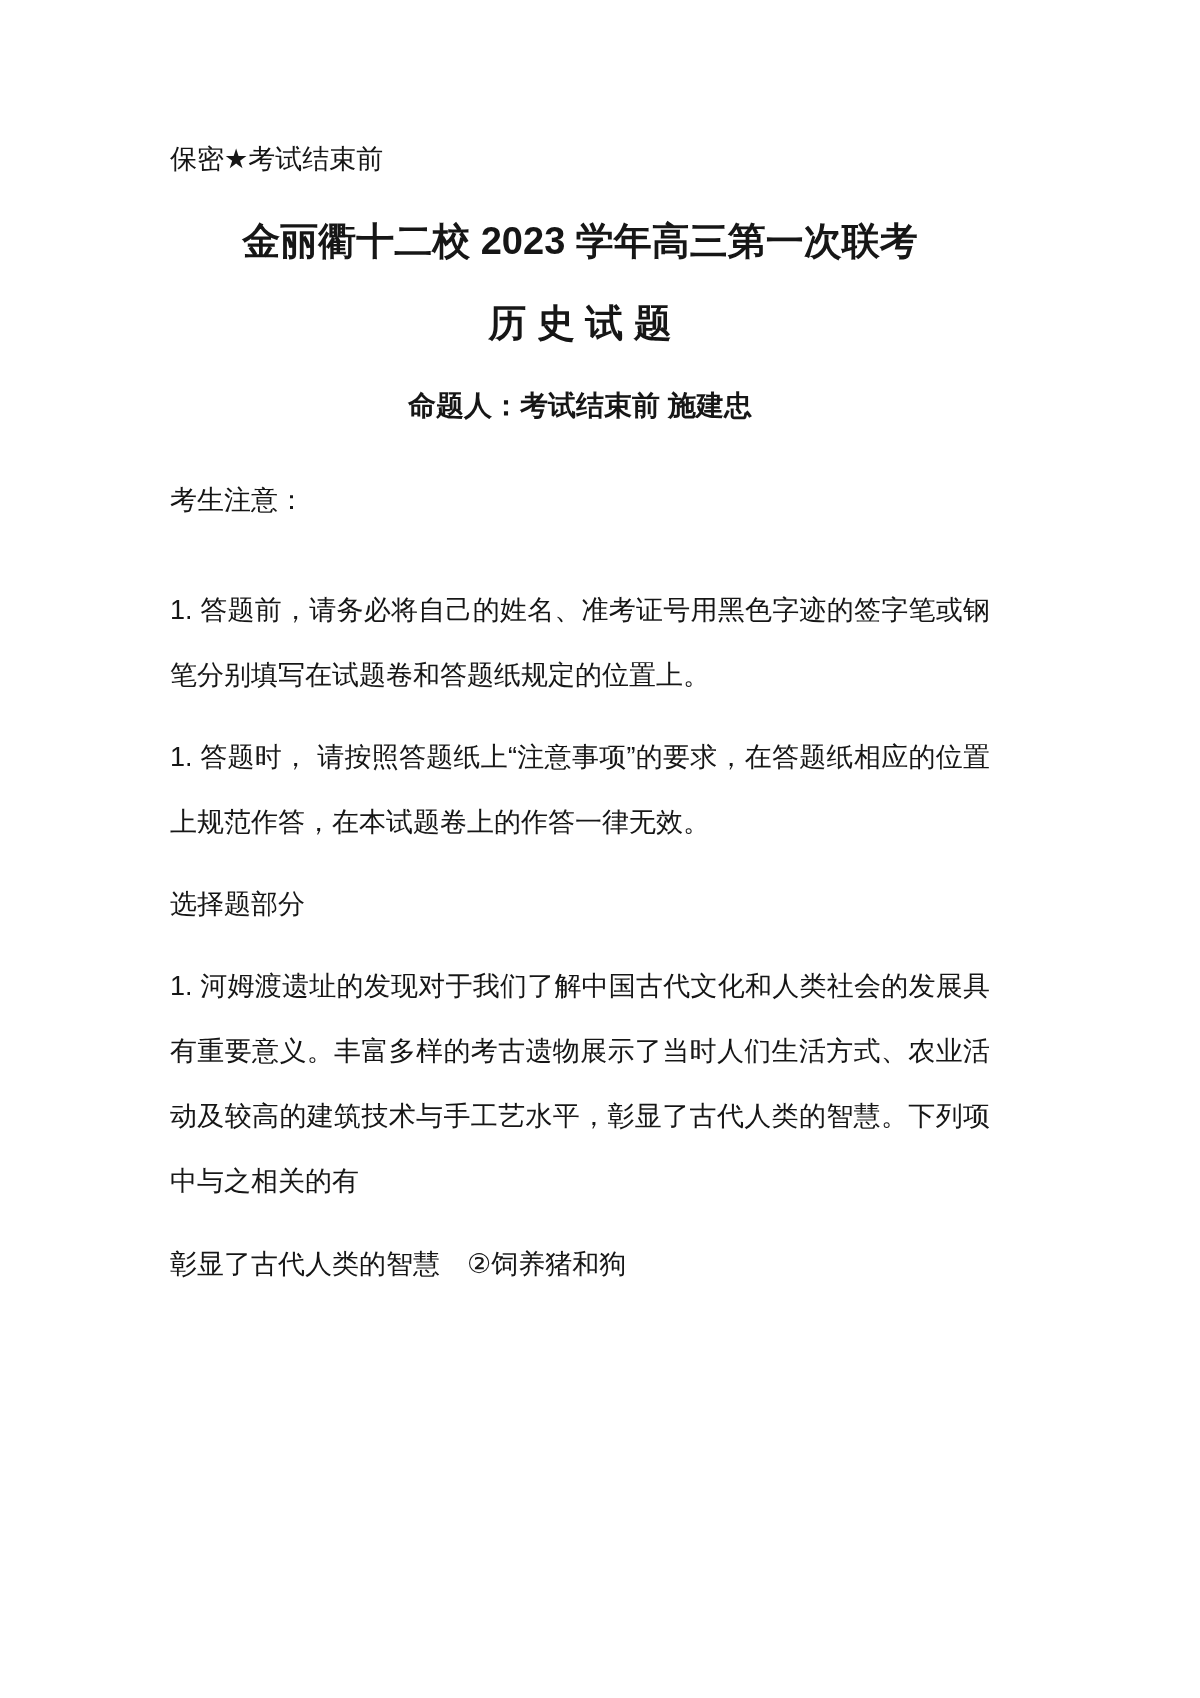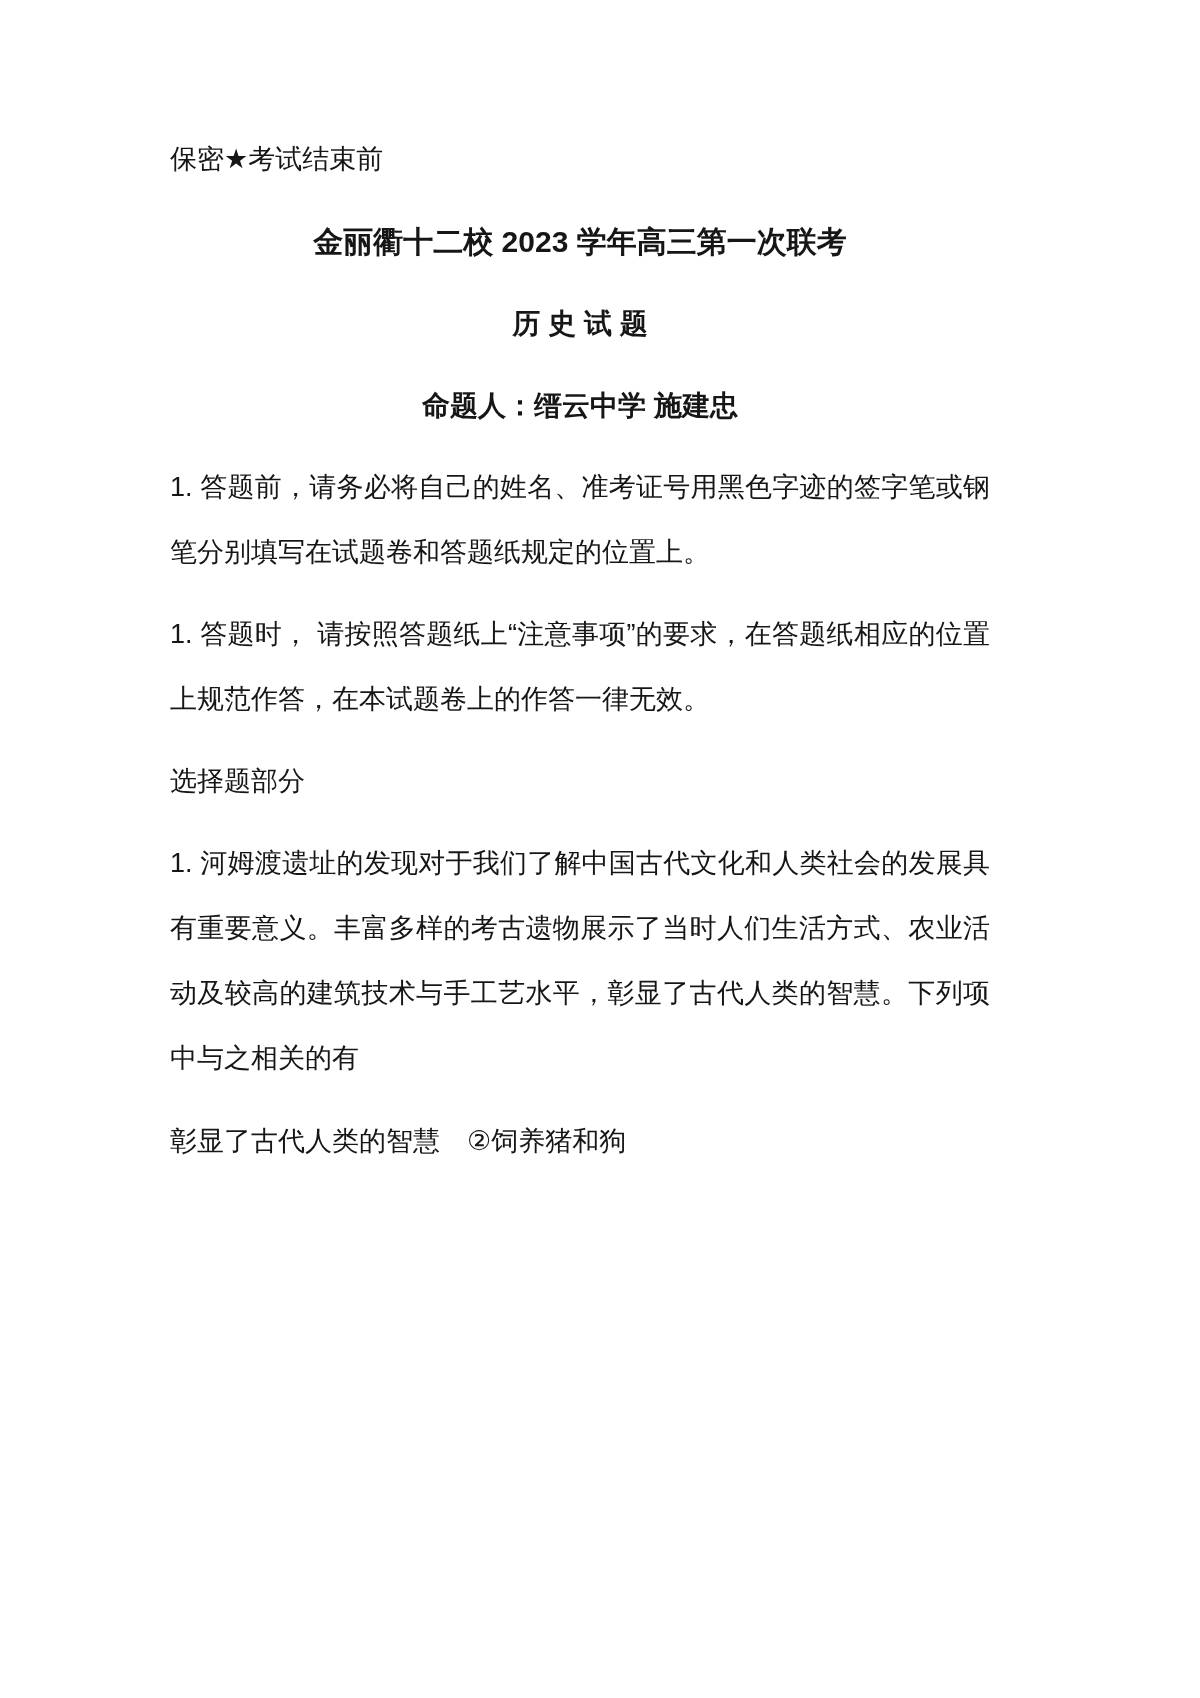--- a/index.html
+++ b/index.html
@@ -30,25 +30,25 @@
   .para {
     text-align: justify;
   }
   .center {
     text-align: center;
   }
   .bold {
     font-weight: bold;
   }
   .exam-title {
-    font-size: 30px;
+    font-size: 38px;
     margin-top: 14px;
   }
   .subject-title {
-    font-size: 28px;
+    font-size: 38px;
   }
   .author-line {
     font-size: 28px;
   }
   .notice-heading {
     margin-top: 30px;
     margin-bottom: 45px;
   }
   .options-line {
     margin-top: 18px;
@@ -58,22 +58,23 @@
 <body>
 
 <div class="page">
 
   <p class="line">保密★考试结束前</p>
 
   <p class="line center bold exam-title">金丽衢十二校 2023 学年高三第一次联考</p>
 
   <p class="line center bold subject-title">历 史 试 题</p>
 
-  <p class="line center bold author-line">命题人：缙云中学 施建忠</p>
+  <p class="line center bold author-line">命题人：考试结束前 施建忠</p>
 
+  <p class="line notice-heading">考生注意：</p>
 
   <p class="para">1. 答题前，请务必将自己的姓名、准考证号用黑色字迹的签字笔或钢笔分别填写在试题卷和答题纸规定的位置上。</p>
 
   <p class="para">1. 答题时， 请按照答题纸上“注意事项”的要求，在答题纸相应的位置上规范作答，在本试题卷上的作答一律无效。</p>
 
   <p class="line">选择题部分</p>
 
 
   <p class="para">1. 河姆渡遗址的发现对于我们了解中国古代文化和人类社会的发展具有重要意义。丰富多样的考古遗物展示了当时人们生活方式、农业活动及较高的建筑技术与手工艺水平，彰显了古代人类的智慧。下列项中与之相关的有</p>
 

